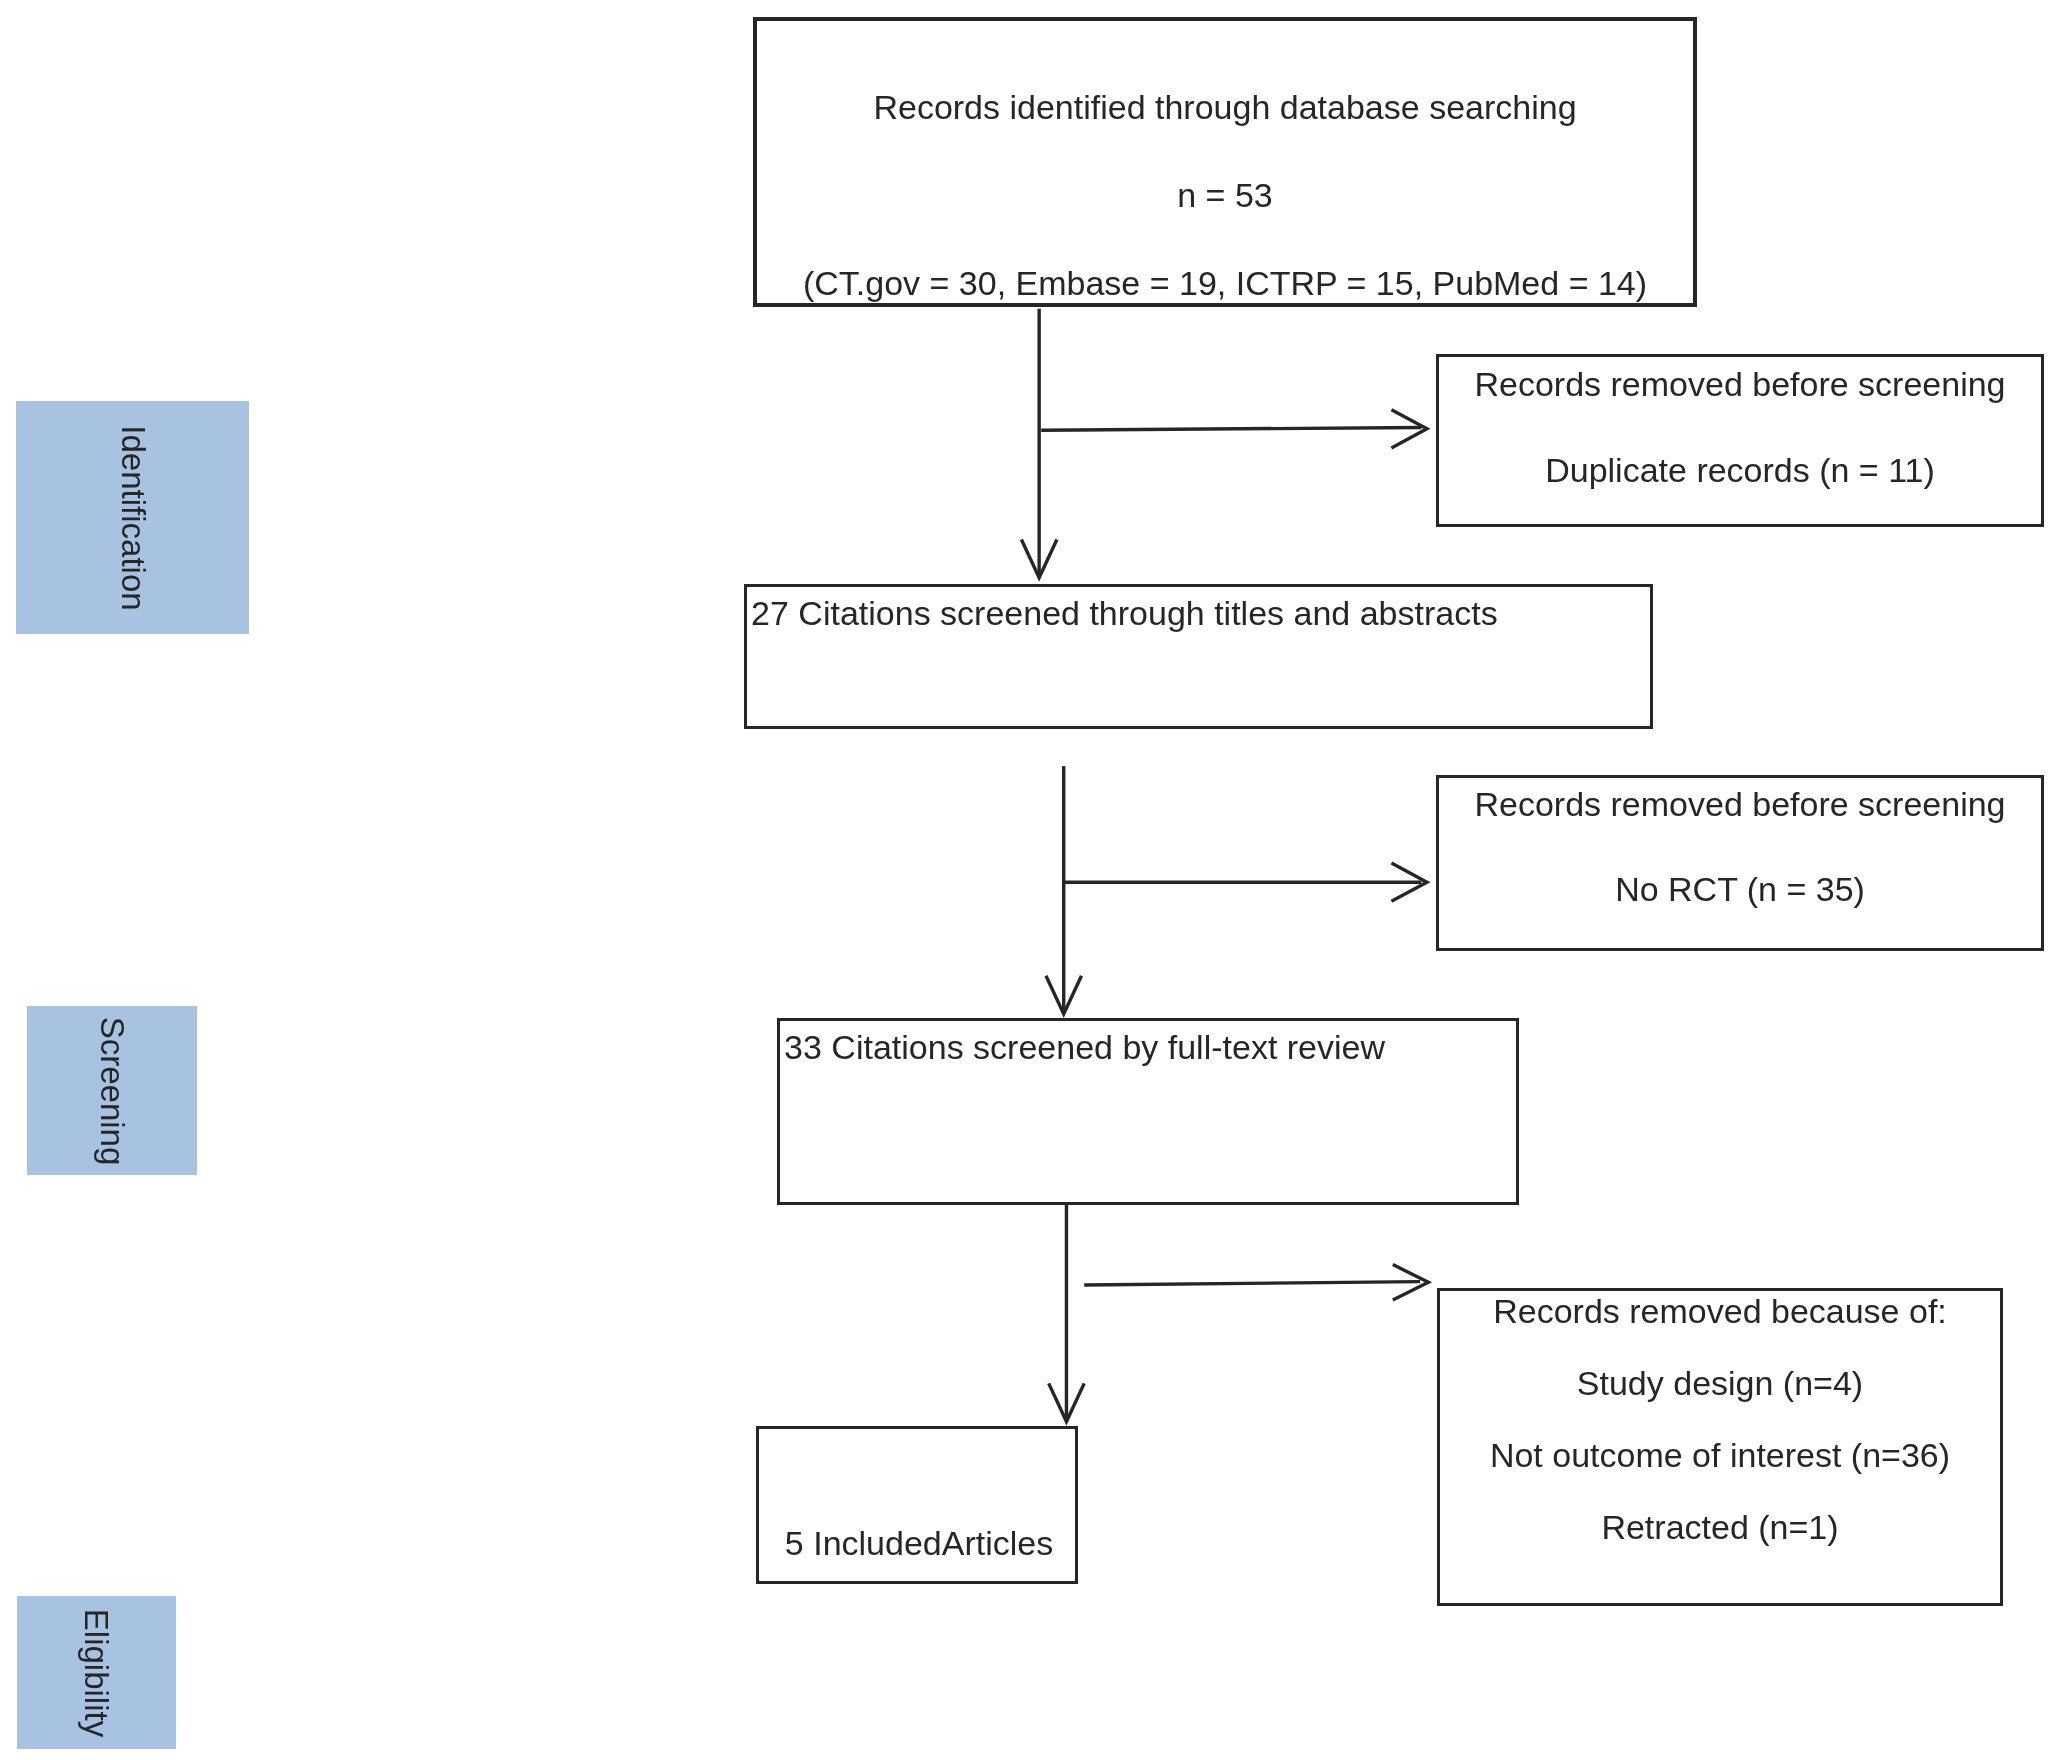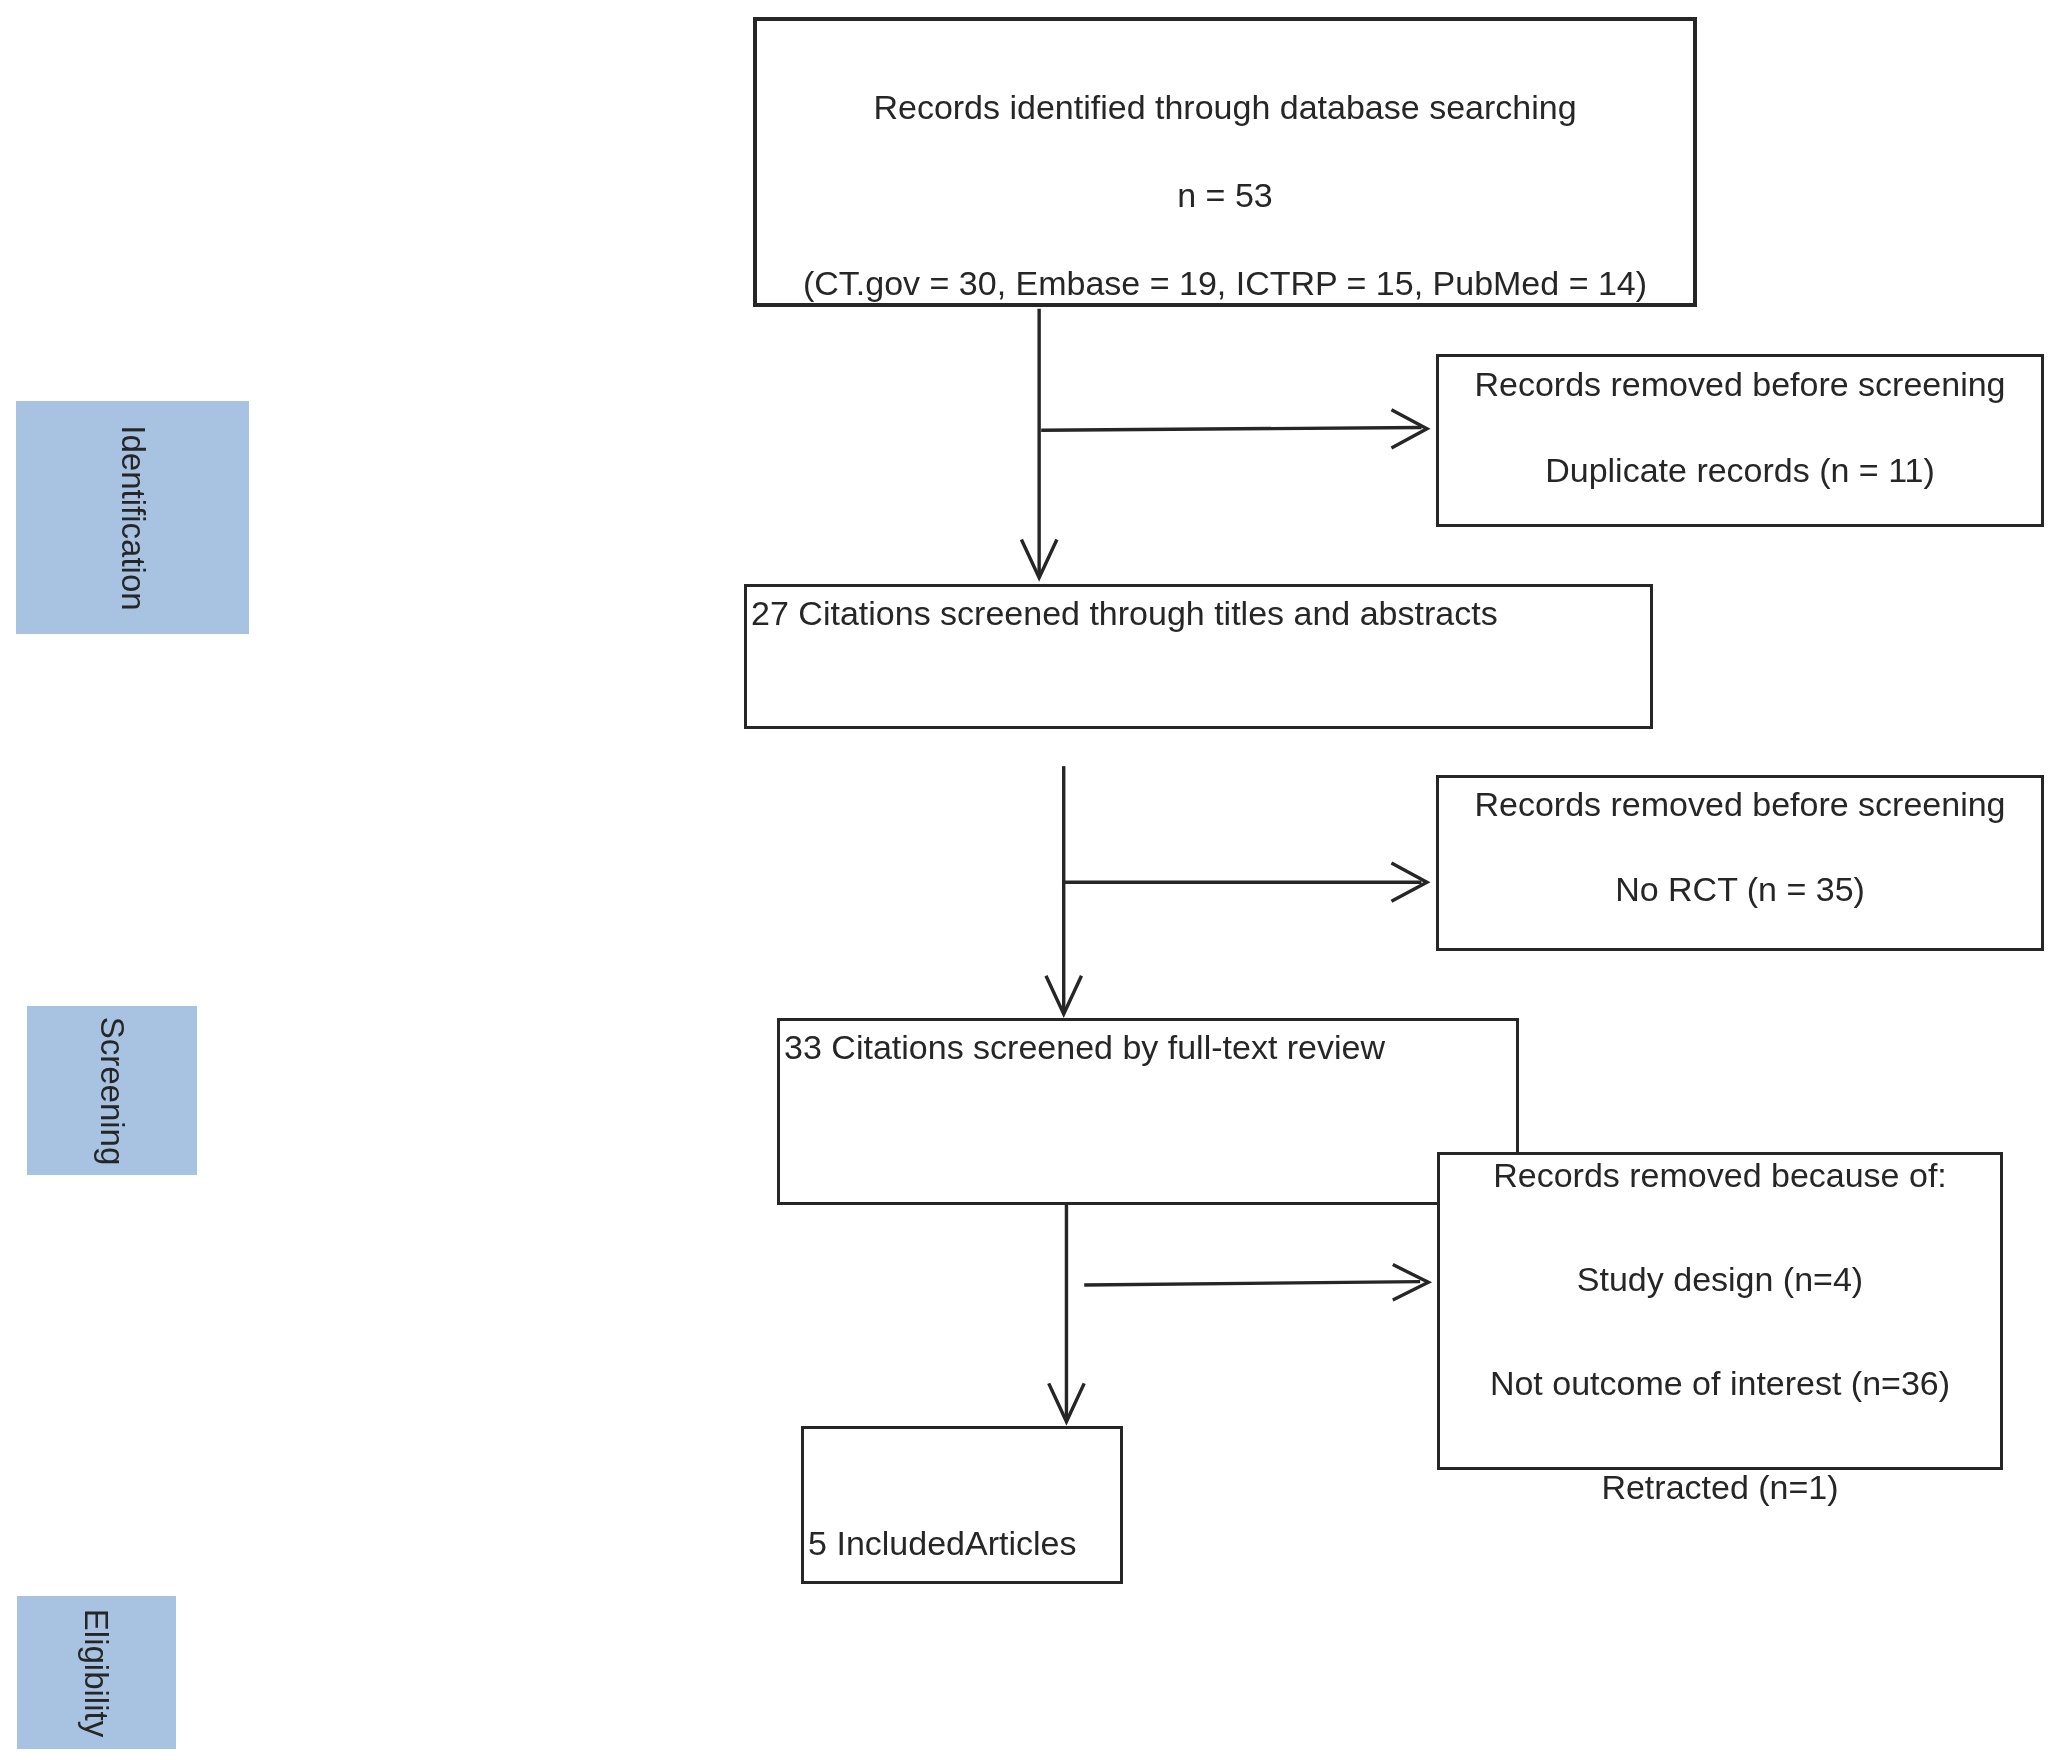--- a/index.html
+++ b/index.html
@@ -48,28 +48,29 @@
   .node-removed-norct {
     left: 1436px; top: 775px; width: 608px; height: 176px;
     padding-top: 5.5px;
     gap: 45px;
   }
   .node-screened-fulltext {
     left: 777px; top: 1018px; width: 742px; height: 187px;
     padding: 5.5px 0 0 4.1px;
   }
   .node-removed-fulltext {
-    left: 1437px; top: 1152px; width: 566px; height: 318px;
+    left: 1437px; top: 1288px; width: 566px; height: 318px;
     padding-top: 0px;
-    gap: 64px;
+    gap: 32px;
   }
   .node-included {
-    left: 801px; top: 1426px; width: 322px; height: 158px;
+    left: 756px; top: 1426px; width: 322px; height: 158px;
     justify-content: flex-end;
     padding: 0 0 18px 4.1px;
+    align-items: center;
   }
 
   .stage {
     position: absolute;
     background: var(--stage-bg, #a8c2e2);
     display: flex;
     align-items: center;
     justify-content: center;
     font-size: 33px;
     line-height: 38px;

